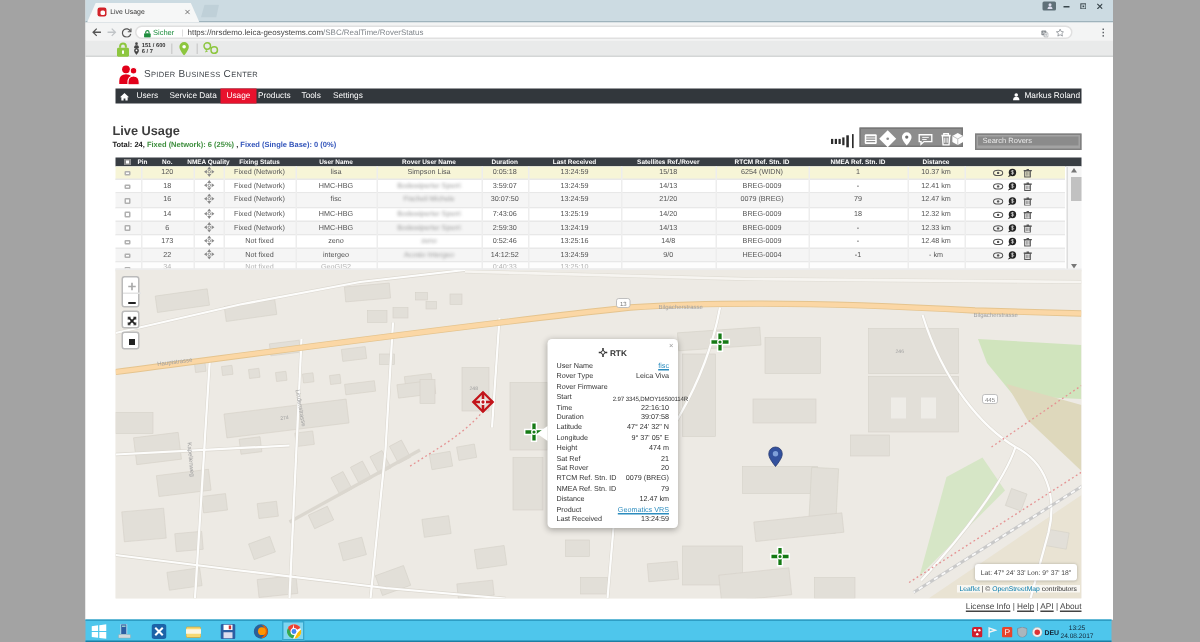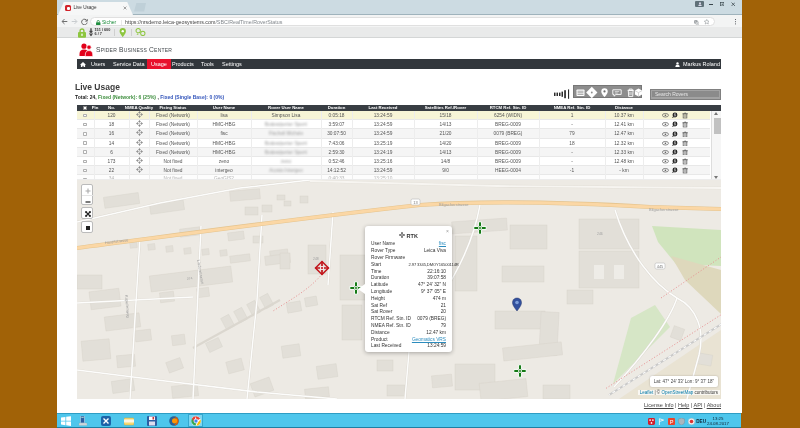--- a/index.html
+++ b/index.html
@@ -1,15 +1,15 @@
 <!DOCTYPE html>
 <html><head><meta charset="utf-8"><style>
 *{margin:0;padding:0;box-sizing:border-box}
 html,body{width:800px;height:428px;background:#fff;font-family:"Liberation Sans",sans-serif;overflow:hidden}
-#stage{position:relative;width:800px;height:428px;background:#a16207;overflow:hidden}
+#stage{position:relative;width:800px;height:428px;background:#a3a3a3;overflow:hidden}
 #win{position:absolute;left:57px;top:0;width:685px;height:413px;background:#fff}
 
 #tabbar{position:absolute;left:0;top:0;width:685px;height:15px;background:#ccdbe2;border-bottom:1px solid #9fb3bc}
 #tab{position:absolute;left:1px;top:1.5px;width:75px;height:13.5px;background:#f6f7f7;border-radius:5px 5px 0 0;clip-path:polygon(0 100%,8% 0,92% 0,100% 100%)}
 #tab .fav{position:absolute;left:7px;top:3px;width:6px;height:6px;background:#d2232a;border-radius:1.5px}
 #tab .fav:after{content:"";position:absolute;left:2px;top:2px;width:3px;height:3px;background:#fff;border-radius:1px}
 #tab .t{position:absolute;left:15.5px;top:3.5px;font-size:4.6px;color:#333}
 #newtab{position:absolute;left:77px;top:3px;width:12px;height:8.5px;background:#bfd0d8;clip-path:polygon(0 100%,20% 0,100% 0,85% 100%)}
 #urlrow{position:absolute;left:0;top:15px;width:685px;height:12px;background:#f3f4f4}
 .navsvg{position:absolute;top:3px;width:7px;height:7px}

